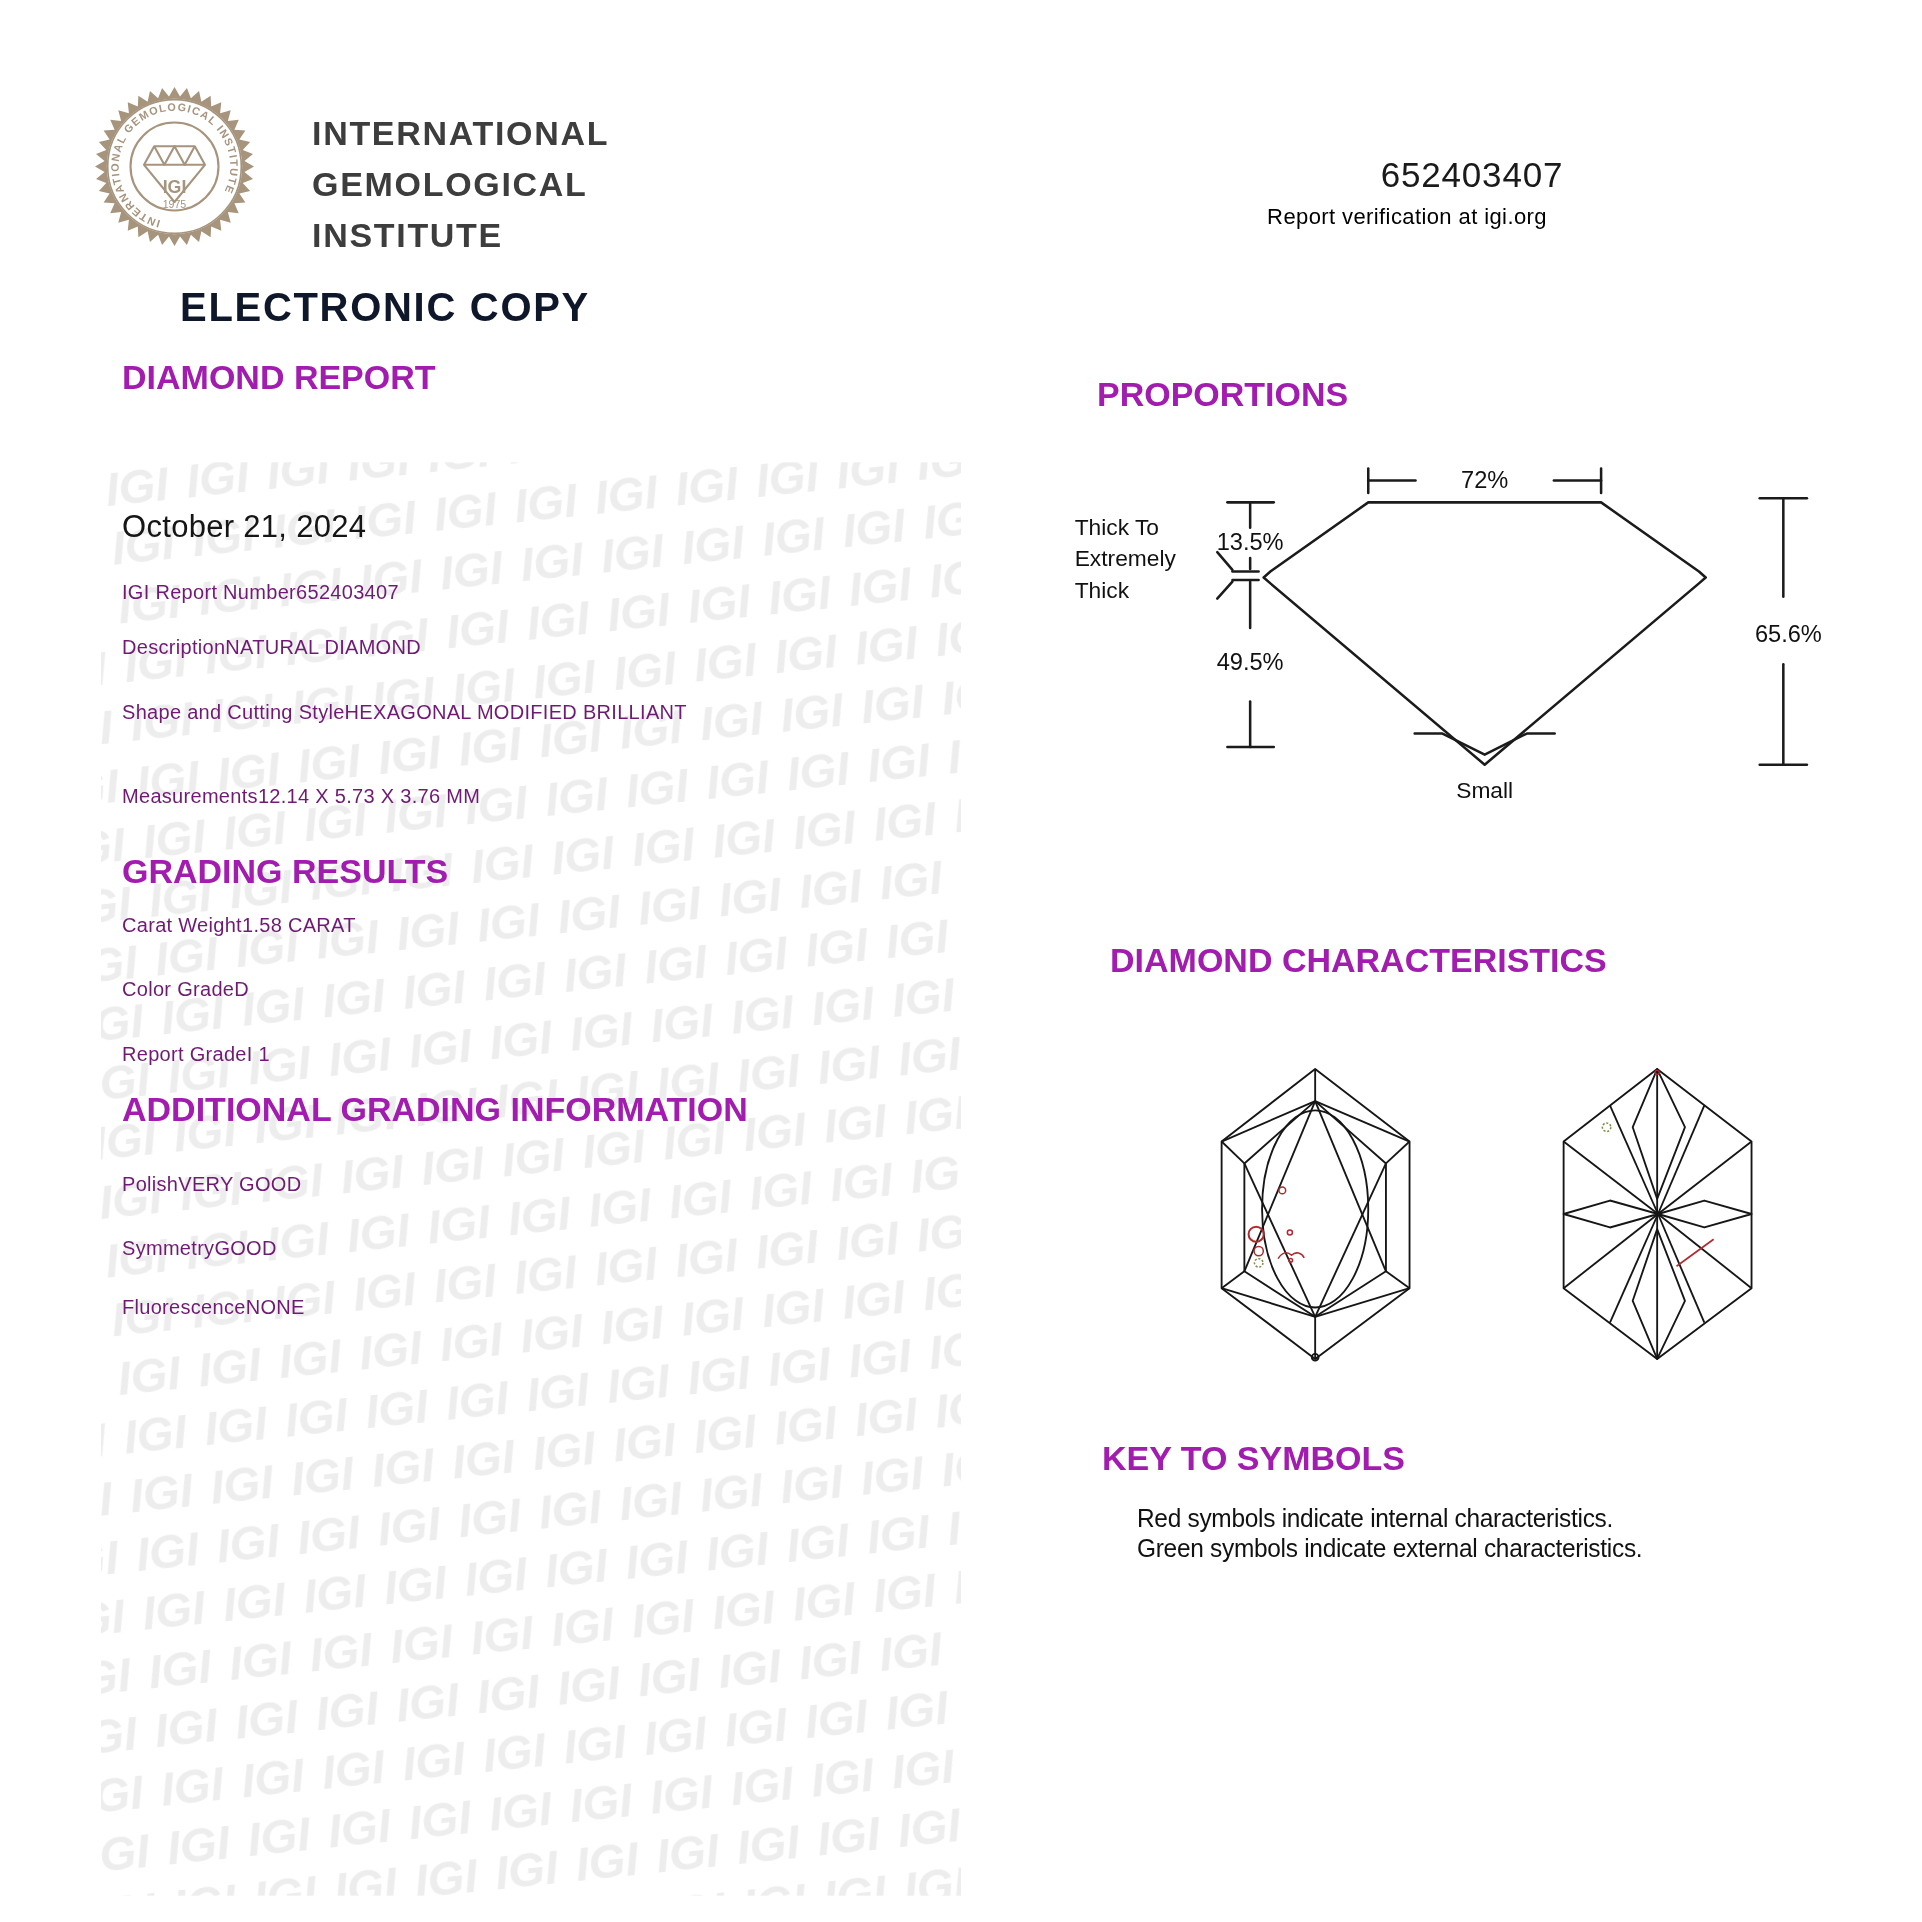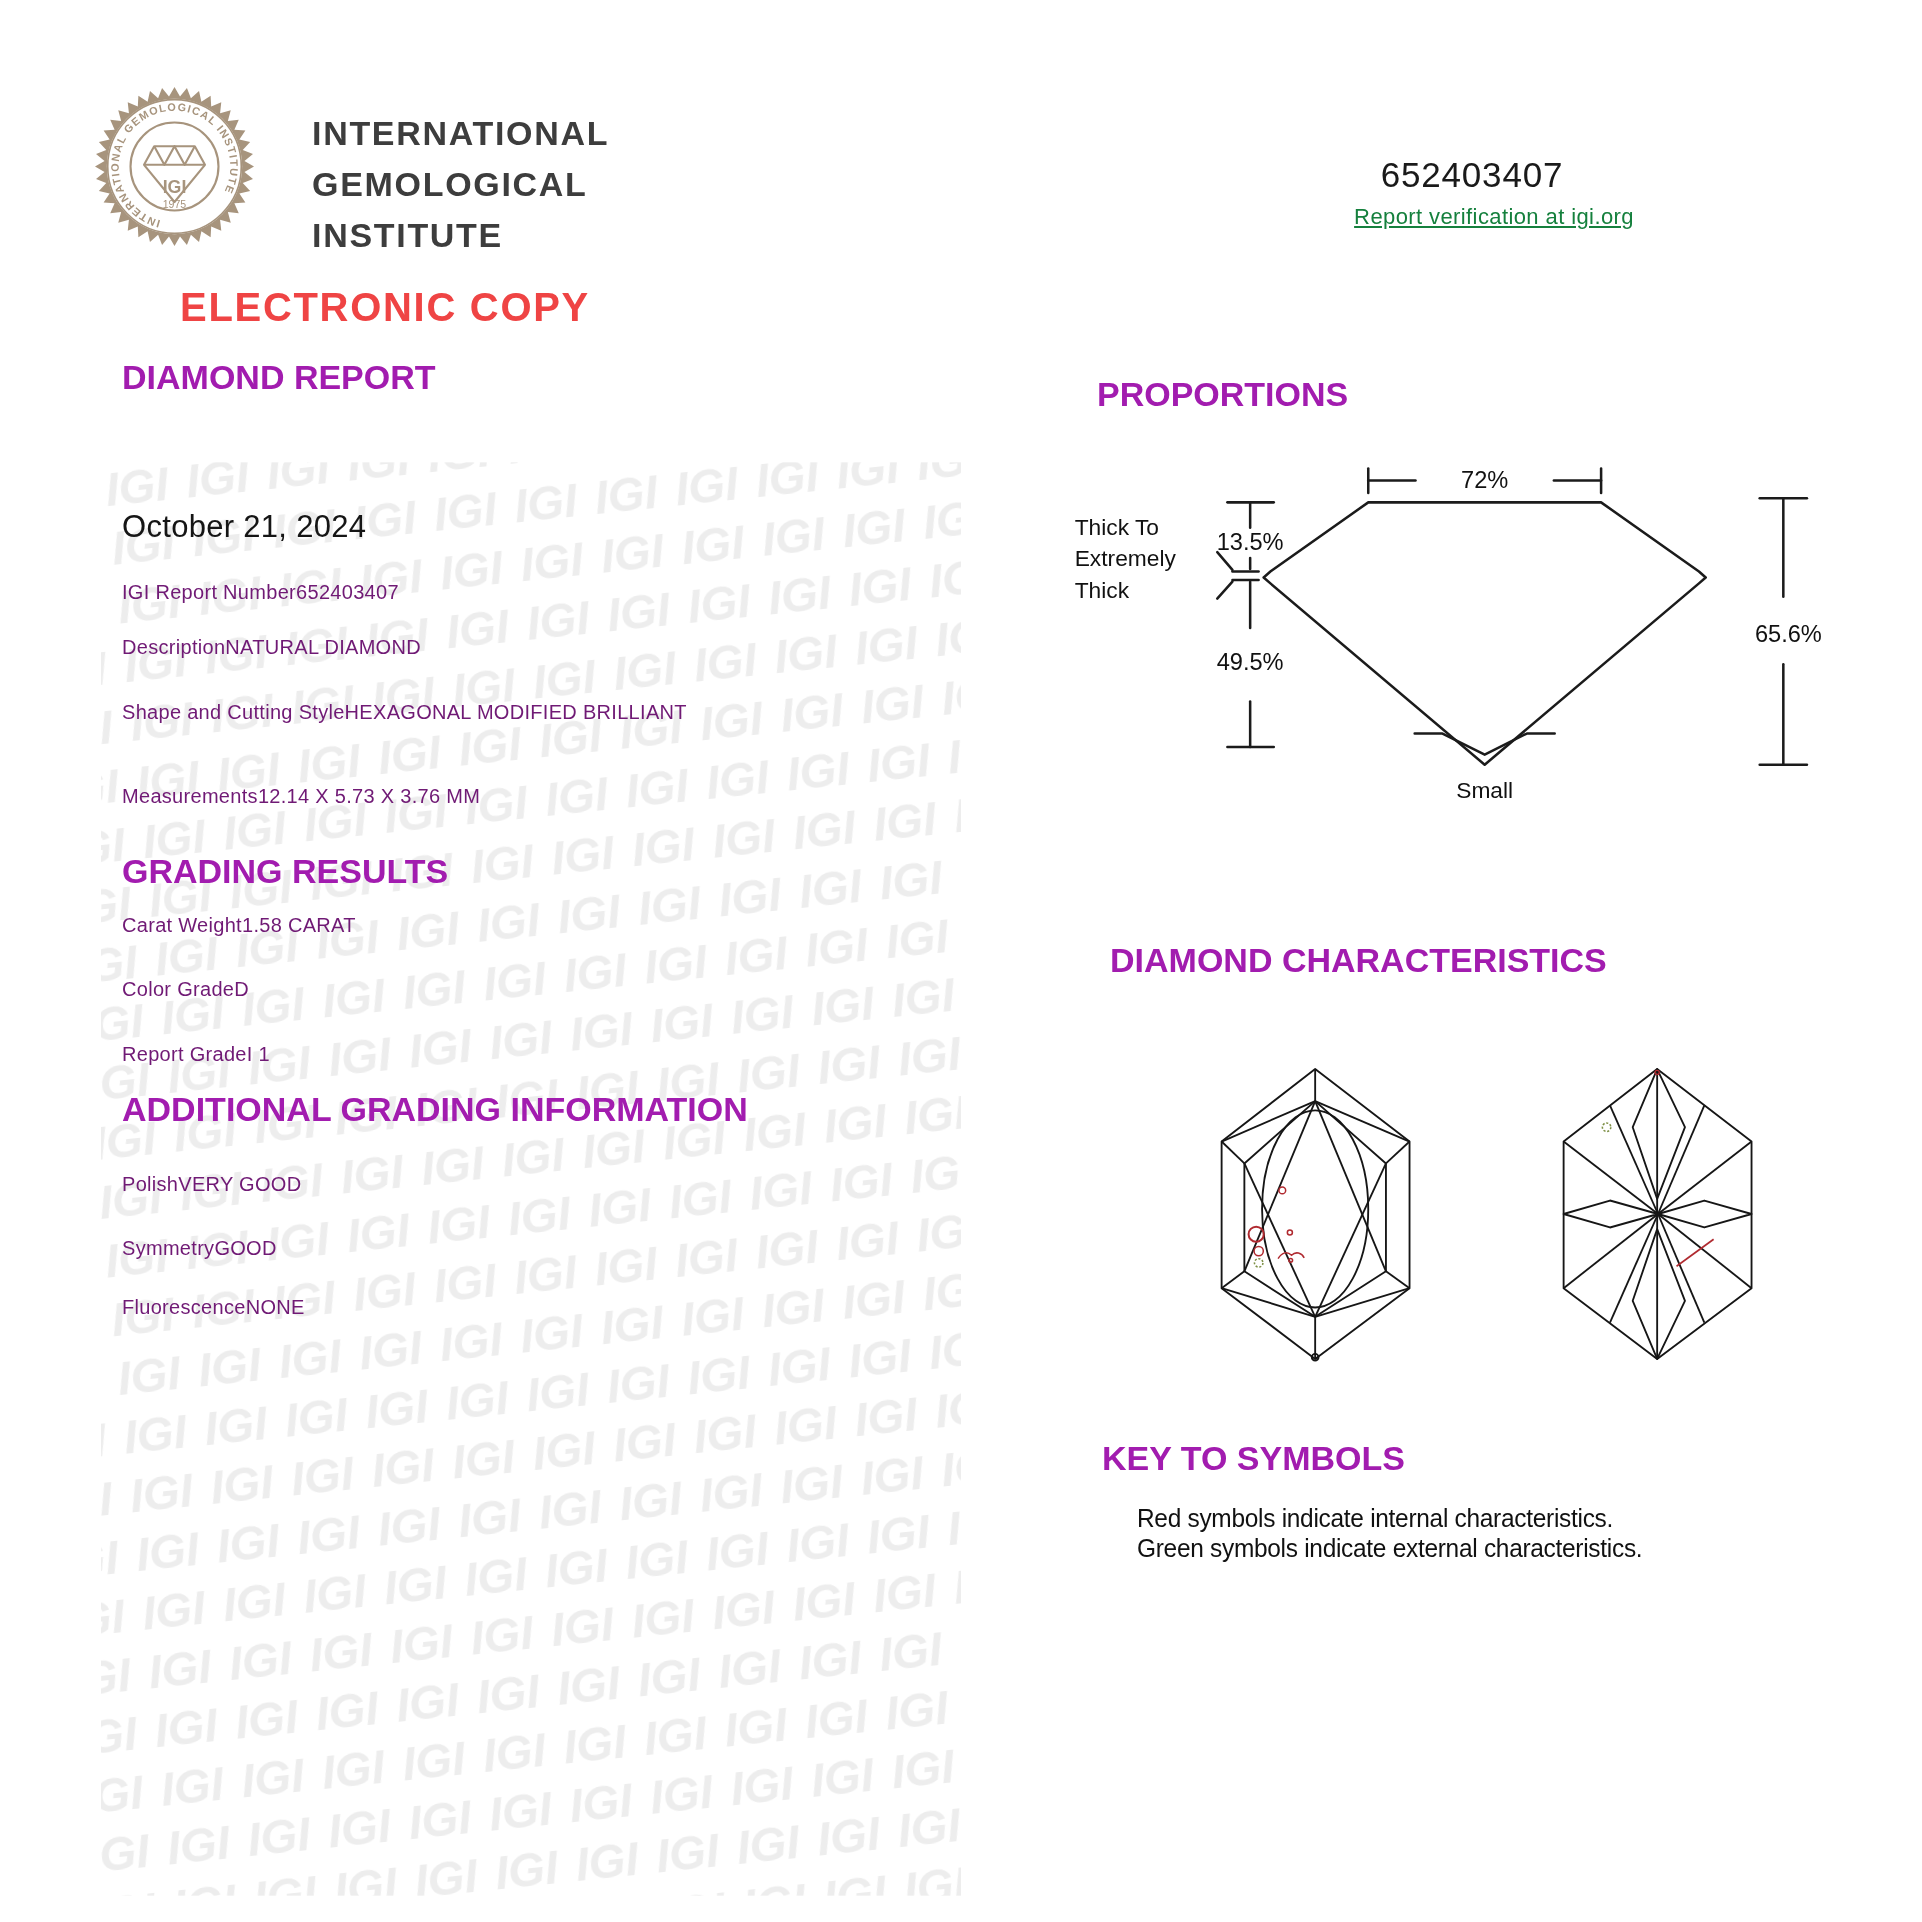--- a/index.html
+++ b/index.html
@@ -2,25 +2,25 @@
 <html style="font-size:13.5px"><head>
 <meta charset="utf-8">
 <style>
   html,body{margin:0;padding:0;background:#fff;}
   body{width:1923px;height:1923px;position:relative;overflow:hidden;
        font-family:"Liberation Sans",sans-serif;color:#141414;}
   .abs{position:absolute;}
   
   .org-title{left:312px;top:108px;font-size:34px;font-weight:bold;line-height:51px;
              letter-spacing:1.7px;color:#3d3d3d;}
-  .ecopy{left:180px;top:285px;font-size:40px;font-weight:bold;letter-spacing:1.7px;color:#ef4444;text-align:right;}
+  .ecopy{left:180px;top:285px;font-size:40px;font-weight:bold;letter-spacing:1.7px;color:#0f172a;text-align:right;}
   .rep-num-top{left:1219px;top:155px;width:506px;text-align:center;font-size:35px;
                letter-spacing:0.8px;color:#1a1a1a;}
-  .verify{left:1241px;top:204px;width:506px;text-align:center;font-size:22px;
-          letter-spacing:0.4px;color:#15803d;text-decoration:underline;}
+  .verify{left:1154px;top:204px;width:506px;text-align:center;font-size:22px;
+          letter-spacing:0.4px;color:#000000;}
   
   .h-bold{font-size:34px;font-weight:bold;color:#a21caf;letter-spacing:0;}
   
   .row{left:122px;width:793px;display:flex;
        font-size:20px;line-height:37px;color:#701a75;letter-spacing:0.3px;}
   .row .value{text-align:right;}
   .value-narrow{max-width:371px;}
   .date-row{left:122px;font-size:31px;color:#151515;letter-spacing:0.3px;}
   
   .key-lines{left:1137px;top:1503px;font-size:26px;line-height:30px;color:#111;

